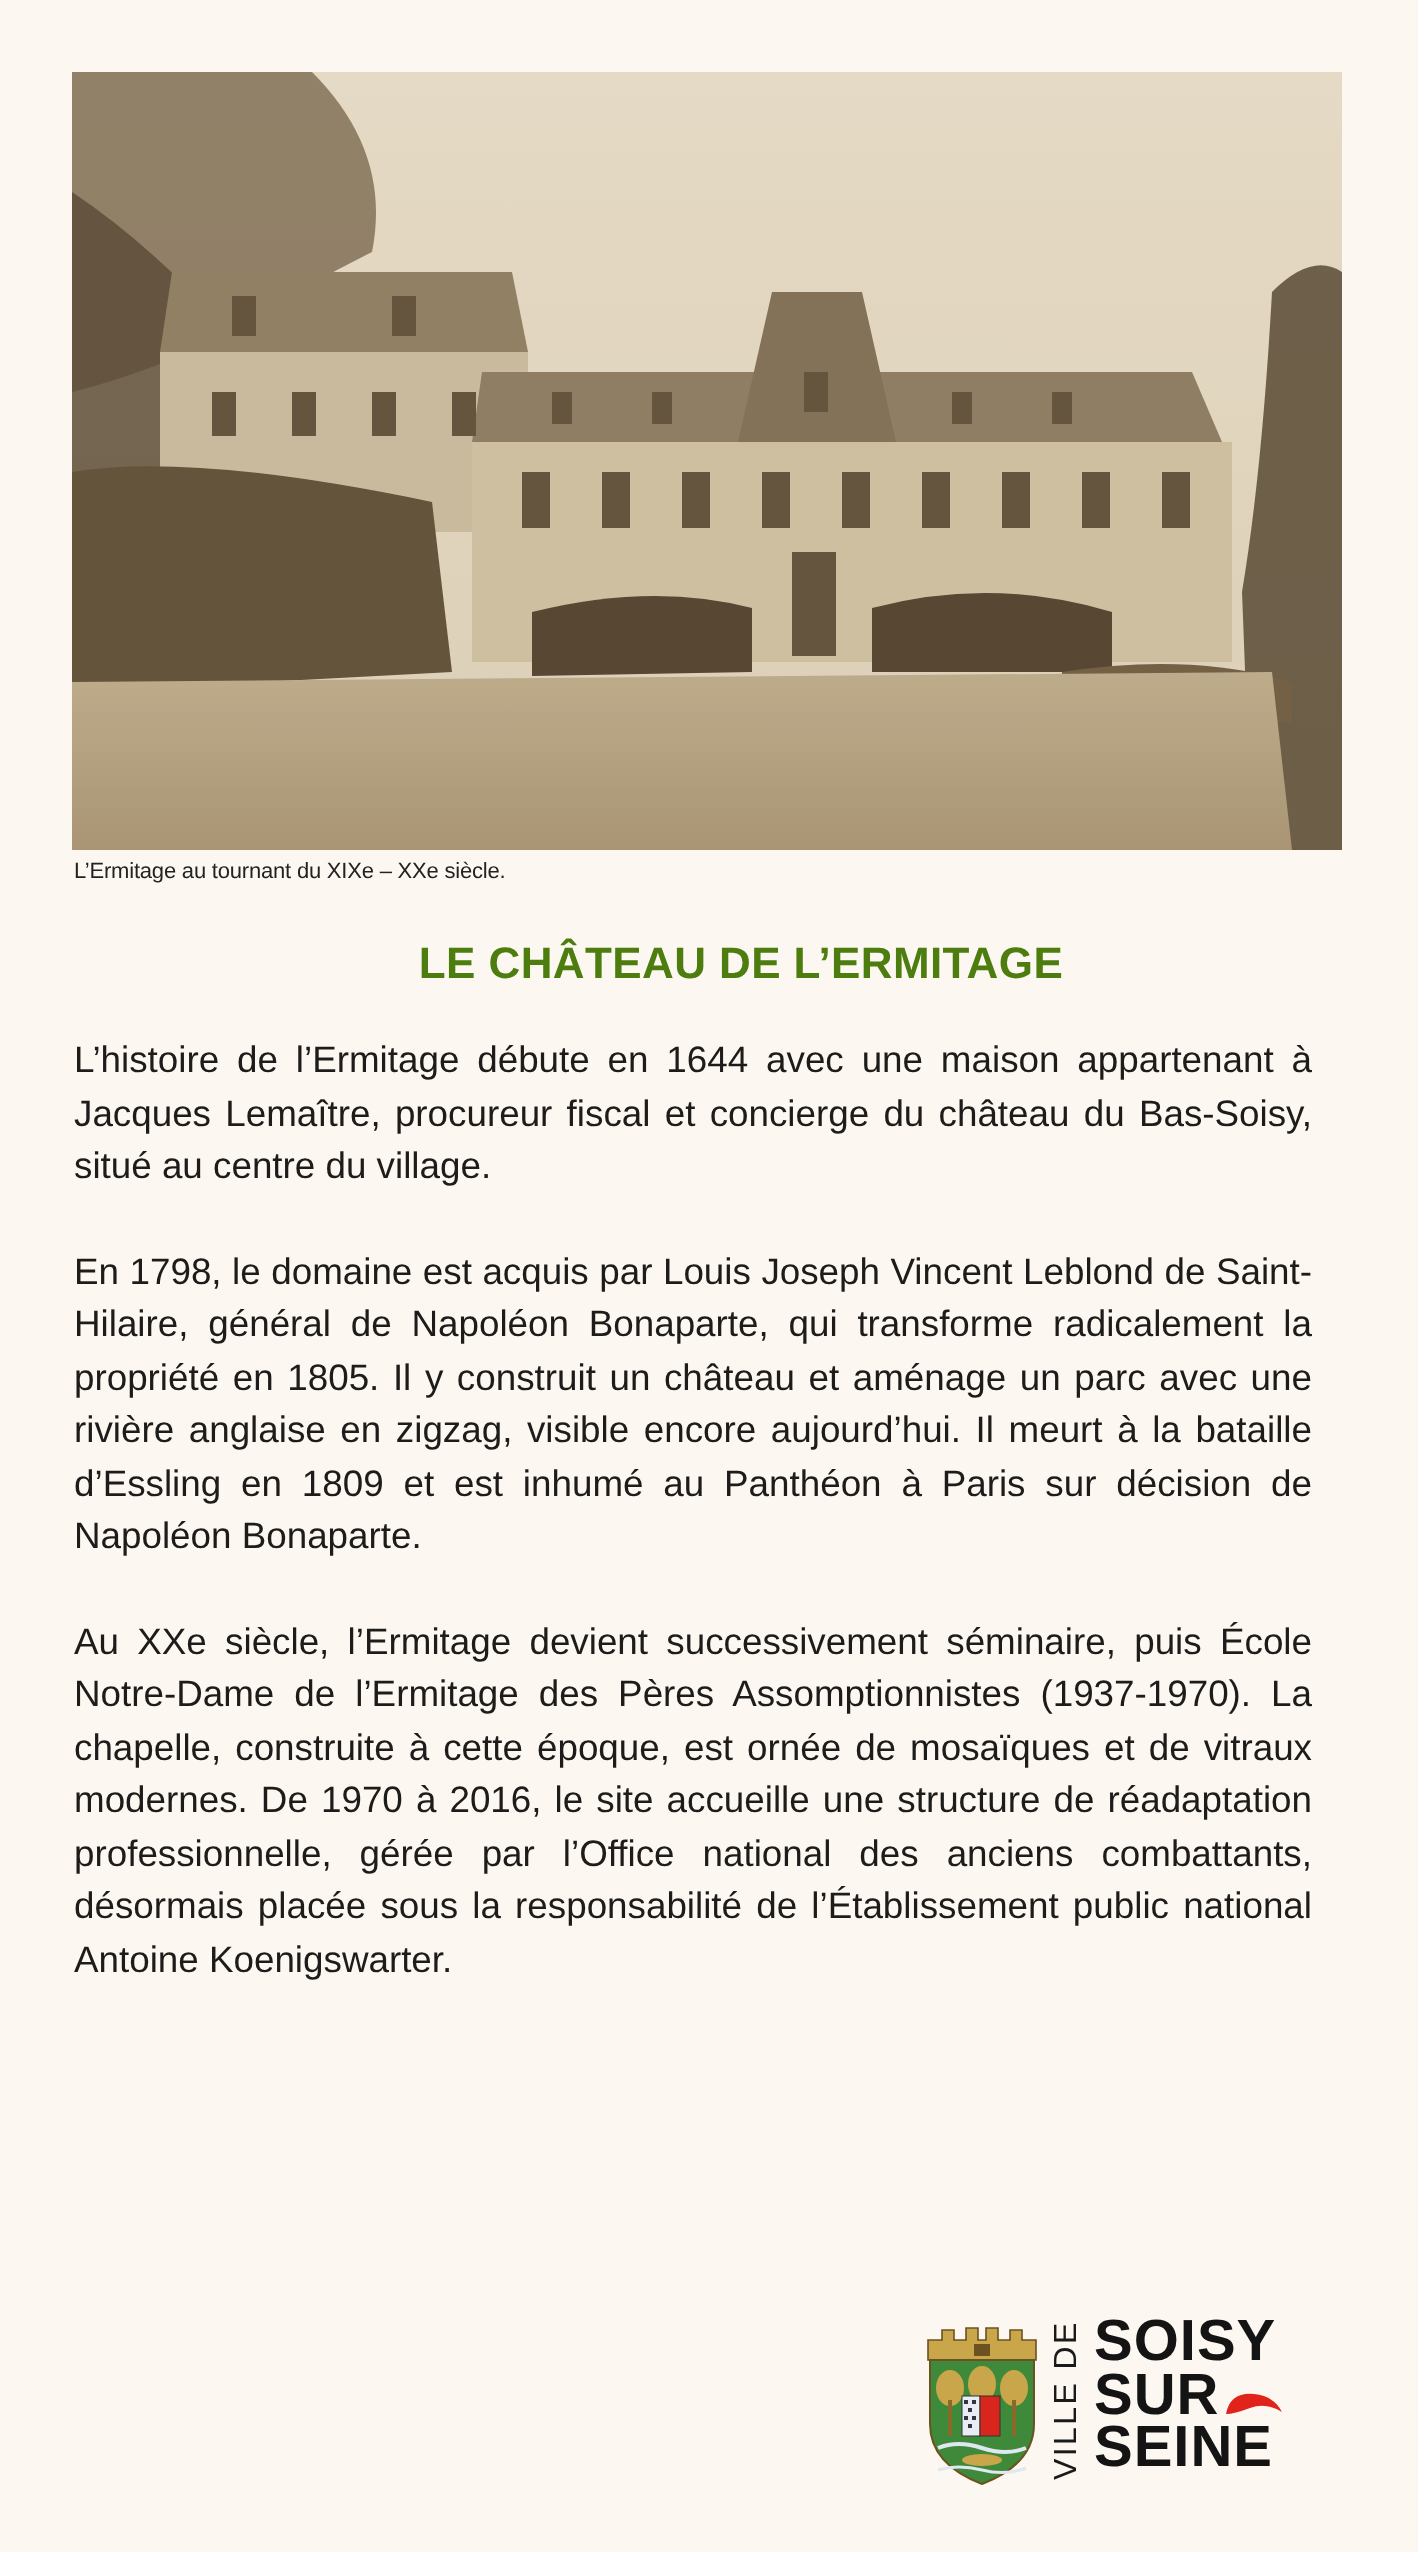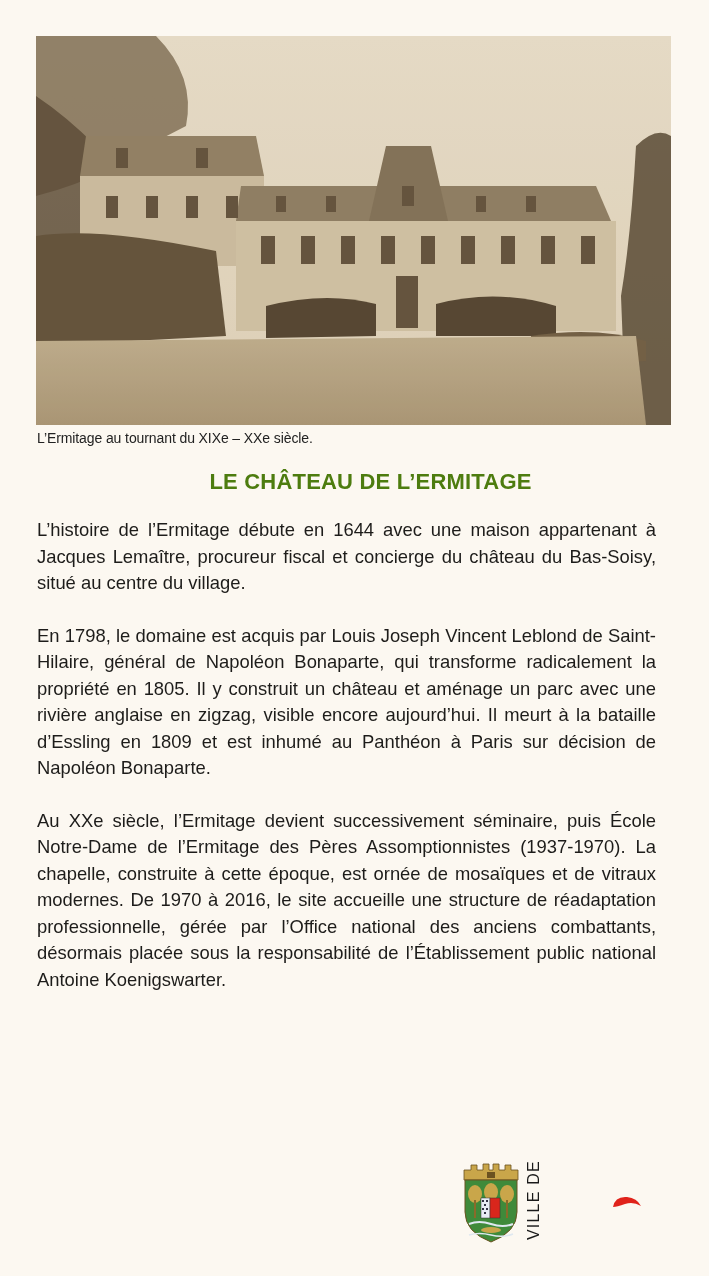--- a/index.html
+++ b/index.html
@@ -16,21 +16,21 @@
       position: absolute;
       left: 36px; top: 36px;
       width: 635px; height: 389px;
       overflow: hidden;
       background: linear-gradient(180deg, #e8ddc8 0%, #ddd0b8 40%, #b9a888 62%, #c9bb9f 78%, #b3a183 100%);
     }
     .photo svg { display:block; width:100%; height:100%; }
     .caption {
       position: absolute;
       left: 37px; top: 430px;
-      font-size: 14px;
+      font-size: 11px;
       color: #222;
       letter-spacing: -0.1px;
     }
     .title {
       position: absolute;
       left: 0; width: 709px; top: 469px;
       text-align: center;
       font-size: 22px;
       font-weight: bold;
       letter-spacing: 0.2px;
@@ -172,16 +172,21 @@
       <rect x="25" y="46" width="2" height="2"></rect>
         <rect x="23" y="50" width="2" height="2"></rect>
     </g>
     <rect x="29" y="36" width="10" height="20" fill="#d9261c" stroke="#333" stroke-width="0.5"></rect>
 
     <path d="M8 62 Q18 58 30 62 Q42 66 52 62" stroke="#dfe8f0" stroke-width="2" fill="none"></path>
     <ellipse cx="30" cy="68" rx="10" ry="3" fill="#c9a64a"></ellipse>
     <path d="M8 73 Q18 70 30 73 Q42 76 52 72" stroke="#dfe8f0" stroke-width="1.5" fill="none"></path>
   </svg>
   <div class="ville">VILLE DE</div>
+  <div class="brand">
+    <div>SOISY</div>
+    <div>SUR</div>
+    <div>SEINE</div>
+  </div>
   <svg class="swoosh" viewBox="0 0 32 16">
     <path d="M2 13 Q4 2 16 3 Q26 4 30 12 Q22 7 14 10 Q6 13 2 13 Z" fill="#e0231b"></path>
   </svg>
 </div>
 
 </body></html>

